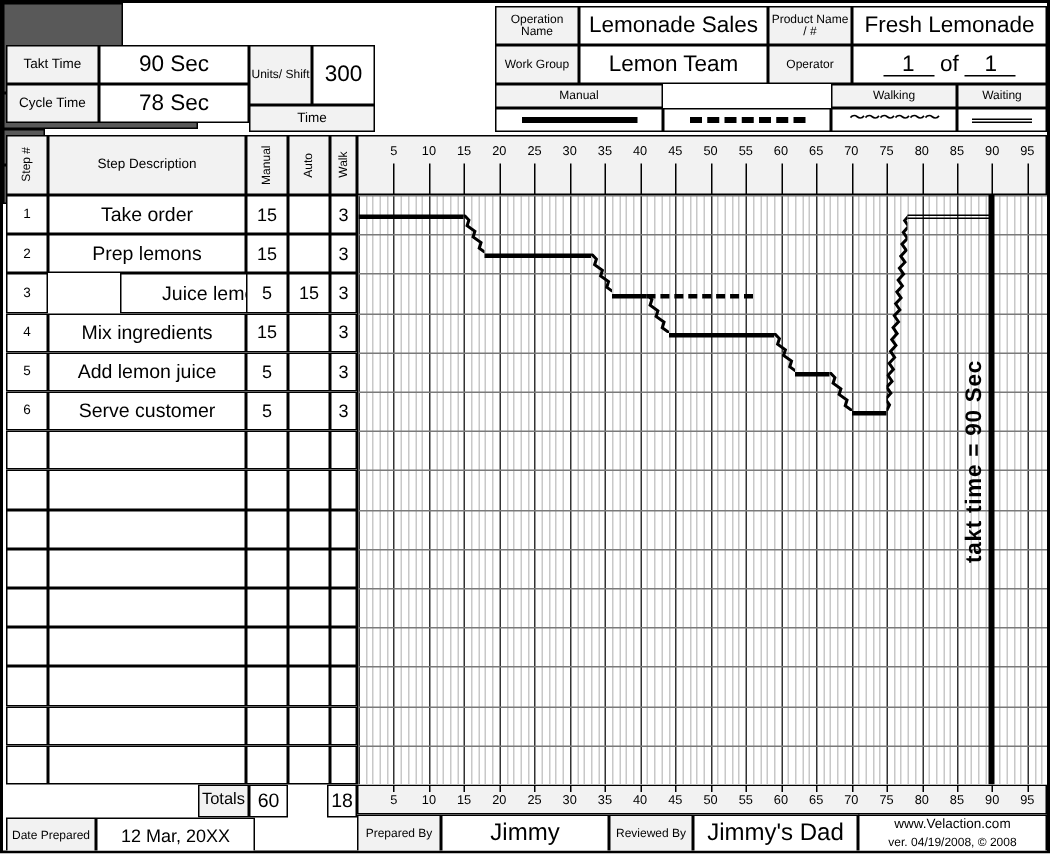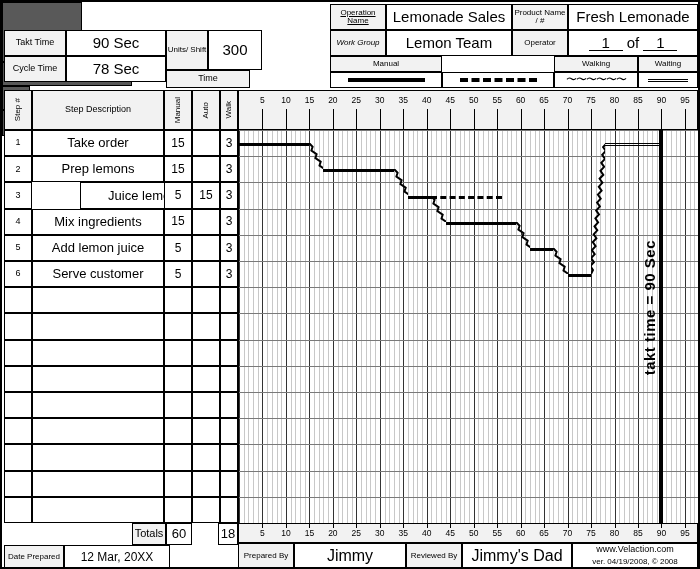--- a/index.html
+++ b/index.html
@@ -37,30 +37,30 @@
   .sq{font-size:11px;letter-spacing:-1px;}
   .uline{border-bottom:1px solid #000;display:inline-block;min-width:34px;}
 </style>
 </head>
 <body>
 
 <div id="sheet">
     <div class="cell lbl" style="left: 2px; top: 28px; width: 62px; height: 26px;">Takt Time</div>
     <div class="cell val" style="left: 64px; top: 28px; width: 100px; height: 26px;">90 Sec</div>
     <div class="cell lbl2" style="left: 164px; top: 28px; width: 42px; height: 40px;">Units/ Shift</div>
-    <div class="cell val" style="left: 206px; top: 28px; width: 54px; height: 40px;">300</div>
+    <div class="cell val" style="left: 206px; top: 28px; width: 42px; height: 40px;">300</div>
     <div class="cell lbl" style="left: 2px; top: 54px; width: 62px; height: 26px;">Cycle Time</div>
     <div class="cell val" style="left: 64px; top: 54px; width: 100px; height: 26px;">78 Sec</div>
     <div class="cell lbl" style="left: 164px; top: 68px; width: 84px; height: 18px;">Time</div>
     <div class="gray" style="left: 248px; top: 28px; width: 78px; height: 58px;"></div>
-    <div class="cell lbl2" style="left: 328px; top: 2px; width: 56px; height: 26px; text-decoration: underline;">Operation Name</div>
+    <div class="cell lbl2" style="left: 328px; top: 2px; width: 56px; height: 26px;">Operation Name</div>
     <div class="cell val" style="left: 384px; top: 2px; width: 126px; height: 26px;">Lemonade Sales</div>
     <div class="cell lbl2" style="left: 510px; top: 2px; width: 56px; height: 26px;">Product Name / #</div>
     <div class="cell val" style="left: 566px; top: 2px; width: 130px; height: 26px;">Fresh Lemonade</div>
-    <div class="cell lbl2" style="left: 328px; top: 28px; width: 56px; height: 26px; font-style: italic;">Work Group</div>
+    <div class="cell lbl2" style="left: 328px; top: 28px; width: 56px; height: 26px;">Work Group</div>
     <div class="cell val" style="left: 384px; top: 28px; width: 126px; height: 26px;">Lemon Team</div>
     <div class="cell lbl2" style="left: 510px; top: 28px; width: 56px; height: 26px;">Operator</div>
     <div class="cell val" style="left: 566px; top: 28px; width: 130px; height: 26px;"><span class="uline">1</span>&nbsp;<span>of</span>&nbsp;<span class="uline">1</span></div>
     <div class="cell lbl2" style="left: 328px; top: 54px; width: 112px; height: 16px;">Manual</div>
     <div class="cell" style="left: 328px; top: 70px; width: 112px; height: 16px;">
       <div class="legline lg-m"></div>
     </div>
     <div class="cell" style="left: 440px; top: 70px; width: 112px; height: 16px;">
       <div class="legline lg-a"></div>
     </div>

